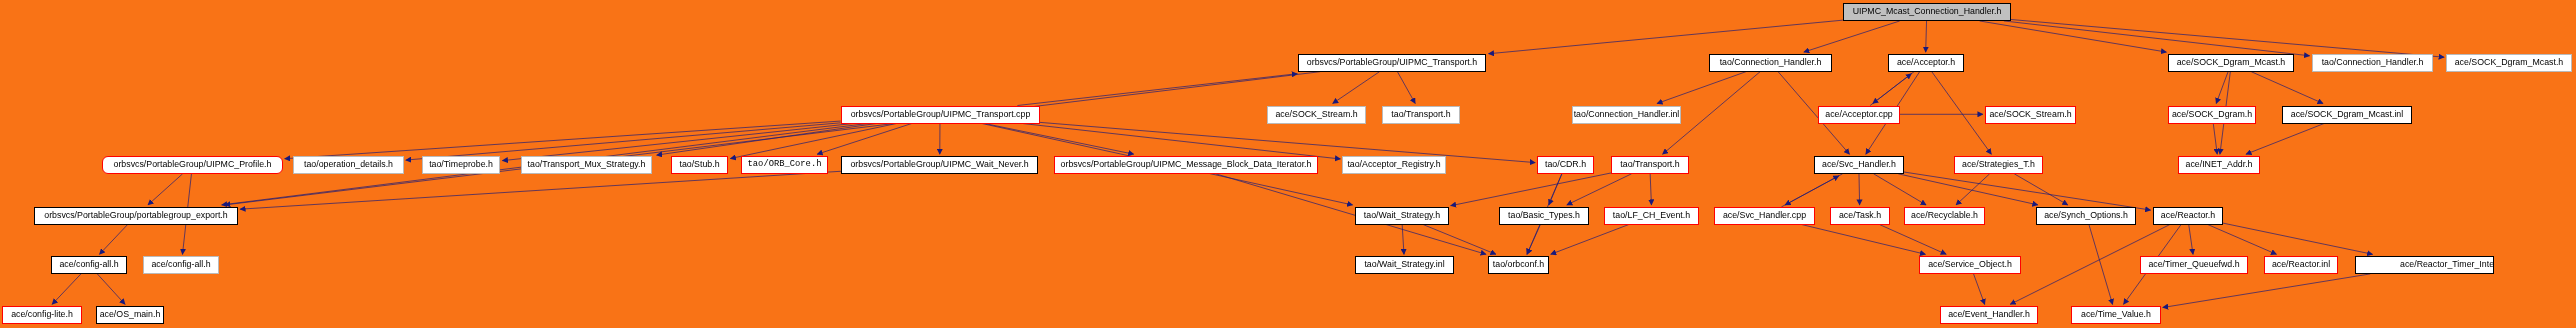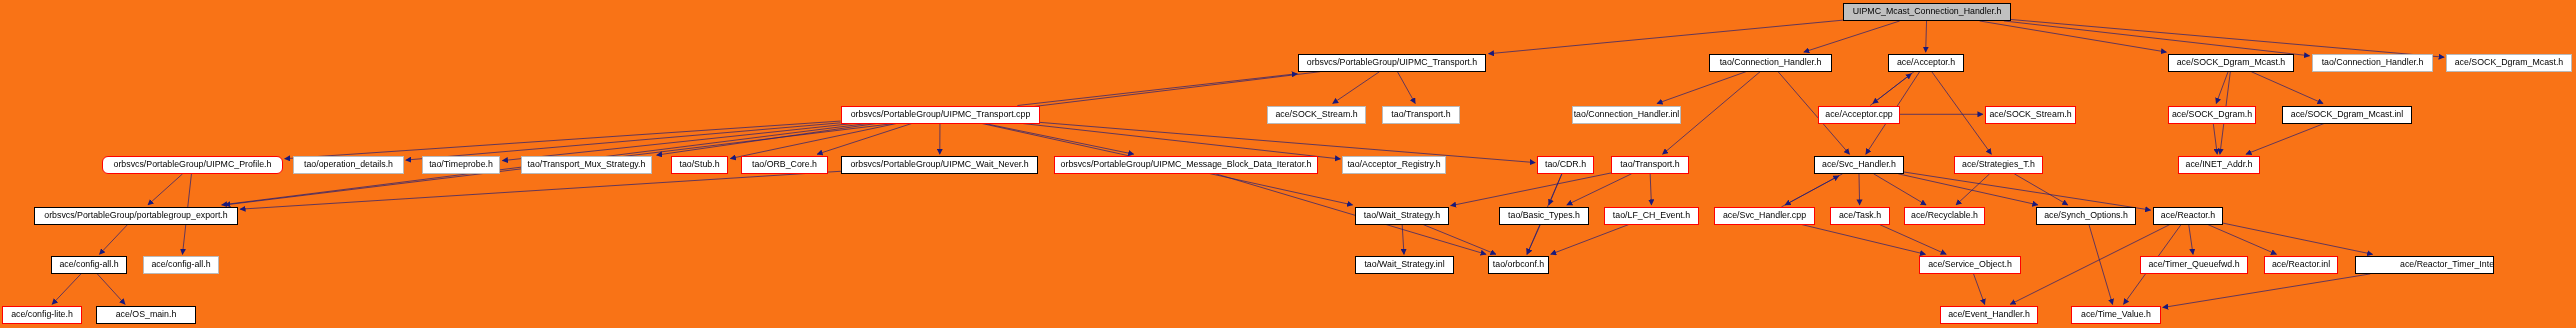--- a/index.html
+++ b/index.html
@@ -126,21 +126,21 @@
       <div class="node gray" style="left: 1572px; top: 106px; width: 109px;">tao/Connection_Handler.inl</div>
       <div class="node red" style="left: 1818px; top: 106px; width: 82px;">ace/Acceptor.cpp</div>
       <div class="node red" style="left: 1985px; top: 106px; width: 91px;">ace/SOCK_Stream.h</div>
       <div class="node red" style="left: 2168px; top: 106px; width: 88px;">ace/SOCK_Dgram.h</div>
       <div class="node normal" style="left: 2282px; top: 106px; width: 130px;">ace/SOCK_Dgram_Mcast.inl</div>
       <div class="node red" style="left: 102px; top: 156px; width: 181px; border-radius: 6px;">orbsvcs/PortableGroup/UIPMC_Profile.h</div>
       <div class="node gray" style="left: 293px; top: 156px; width: 111px;">tao/operation_details.h</div>
       <div class="node gray" style="left: 422px; top: 156px; width: 78px;">tao/Timeprobe.h</div>
       <div class="node gray" style="left: 521px; top: 156px; width: 131px;">tao/Transport_Mux_Strategy.h</div>
       <div class="node red" style="left: 671px; top: 156px; width: 57px;">tao/Stub.h</div>
-      <div class="node red" style="left: 741px; top: 156px; width: 87px;">tao/ORB_Core.h</div>
+      <div class="node red" style="left: 741px; top: 156px; width: 87px; font-family: Liberation Mono, monospace;">tao/ORB_Core.h</div>
       <div class="node normal" style="left: 841px; top: 156px; width: 197px;">orbsvcs/PortableGroup/UIPMC_Wait_Never.h</div>
       <div class="node red" style="left: 1054px; top: 156px; width: 264px;">orbsvcs/PortableGroup/UIPMC_Message_Block_Data_Iterator.h</div>
       <div class="node gray" style="left: 1342px; top: 156px; width: 104px;">tao/Acceptor_Registry.h</div>
       <div class="node red" style="left: 1537px; top: 156px; width: 57px;">tao/CDR.h</div>
       <div class="node red" style="left: 1611px; top: 156px; width: 78px;">tao/Transport.h</div>
       <div class="node normal" style="left: 1814px; top: 156px; width: 90px;">ace/Svc_Handler.h</div>
       <div class="node red" style="left: 1954px; top: 156px; width: 89px;">ace/Strategies_T.h</div>
       <div class="node red" style="left: 2178px; top: 156px; width: 82px;">ace/INET_Addr.h</div>
       <div class="node normal" style="left: 34px; top: 207px; width: 204px;">orbsvcs/PortableGroup/portablegroup_export.h</div>
       <div class="node normal" style="left: 1355px; top: 207px; width: 94px;">tao/Wait_Strategy.h</div>
@@ -153,18 +153,18 @@
       <div class="node normal" style="left: 2153px; top: 207px; width: 70px;">ace/Reactor.h</div>
       <div class="node normal" style="left: 51px; top: 256px; width: 76px;">ace/config-all.h</div>
       <div class="node gray" style="left: 143px; top: 256px; width: 76px;">ace/config-all.h</div>
       <div class="node normal" style="left: 1355px; top: 256px; width: 99px;">tao/Wait_Strategy.inl</div>
       <div class="node normal" style="left: 1488px; top: 256px; width: 61px;">tao/orbconf.h</div>
       <div class="node red" style="left: 1919px; top: 256px; width: 102px;">ace/Service_Object.h</div>
       <div class="node red" style="left: 2140px; top: 256px; width: 108px;">ace/Timer_Queuefwd.h</div>
       <div class="node red" style="left: 2264px; top: 256px; width: 74px;">ace/Reactor.inl</div>
       <div class="node normal" style="left: 2355px; top: 256px; width: 139px; padding-left: 44px;">ace/Reactor_Timer_Interface.h</div>
       <div class="node red" style="left: 2px; top: 306px; width: 80px;">ace/config-lite.h</div>
-      <div class="node normal" style="left: 96px; top: 306px; width: 100px;">ace/OS_main.h</div>
+      <div class="node normal" style="left: 96px; top: 306px; width: 68px;">ace/OS_main.h</div>
       <div class="node red" style="left: 1940px; top: 306px; width: 98px;">ace/Event_Handler.h</div>
       <div class="node red" style="left: 2071px; top: 306px; width: 90px;">ace/Time_Value.h</div>
     </div>
 </div>
 
 
 </body></html>

